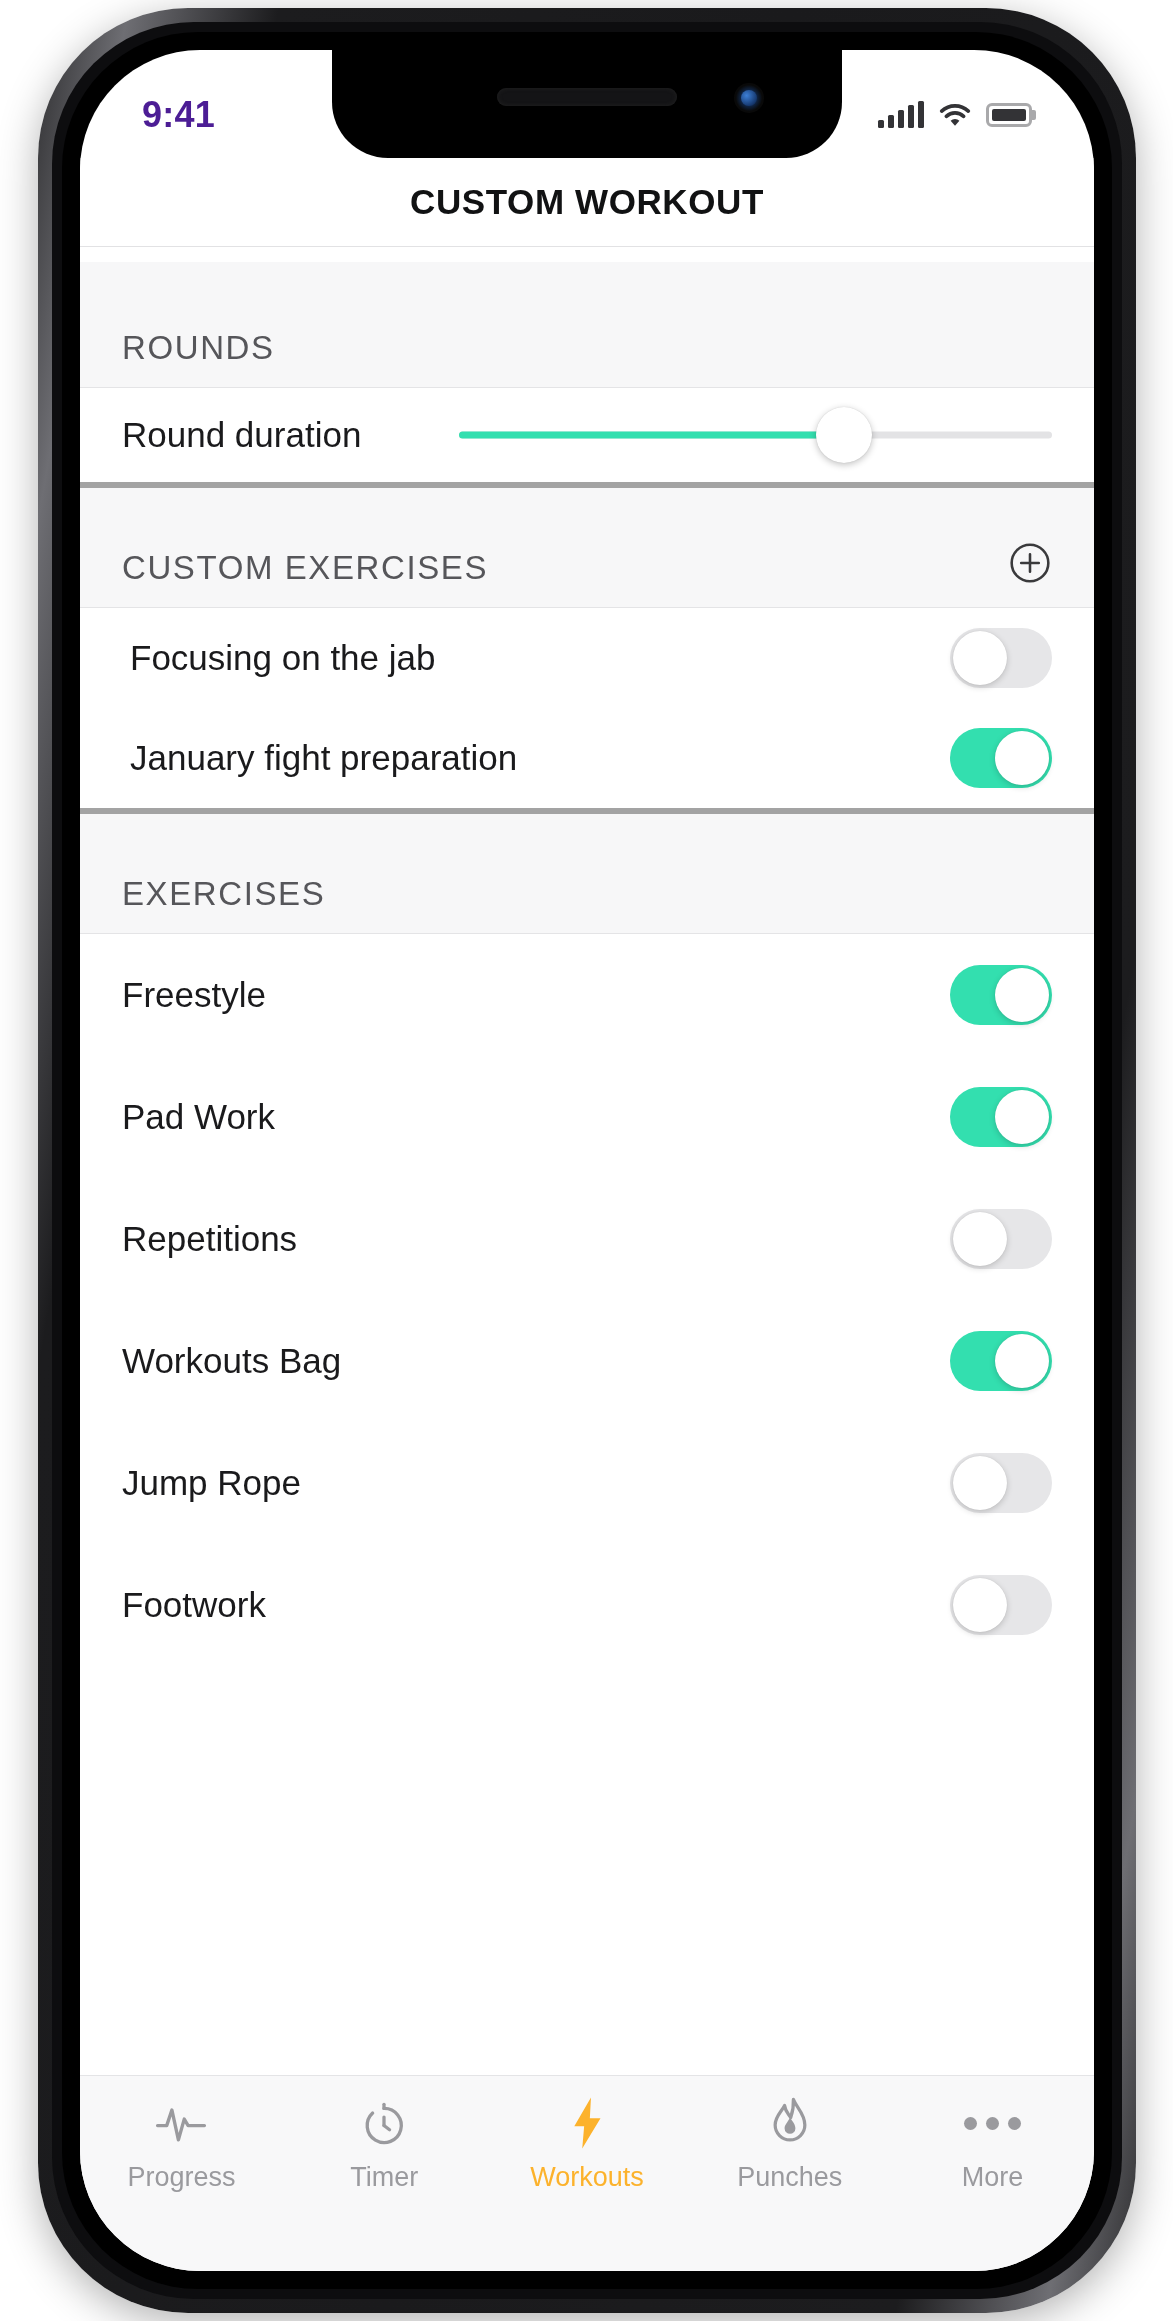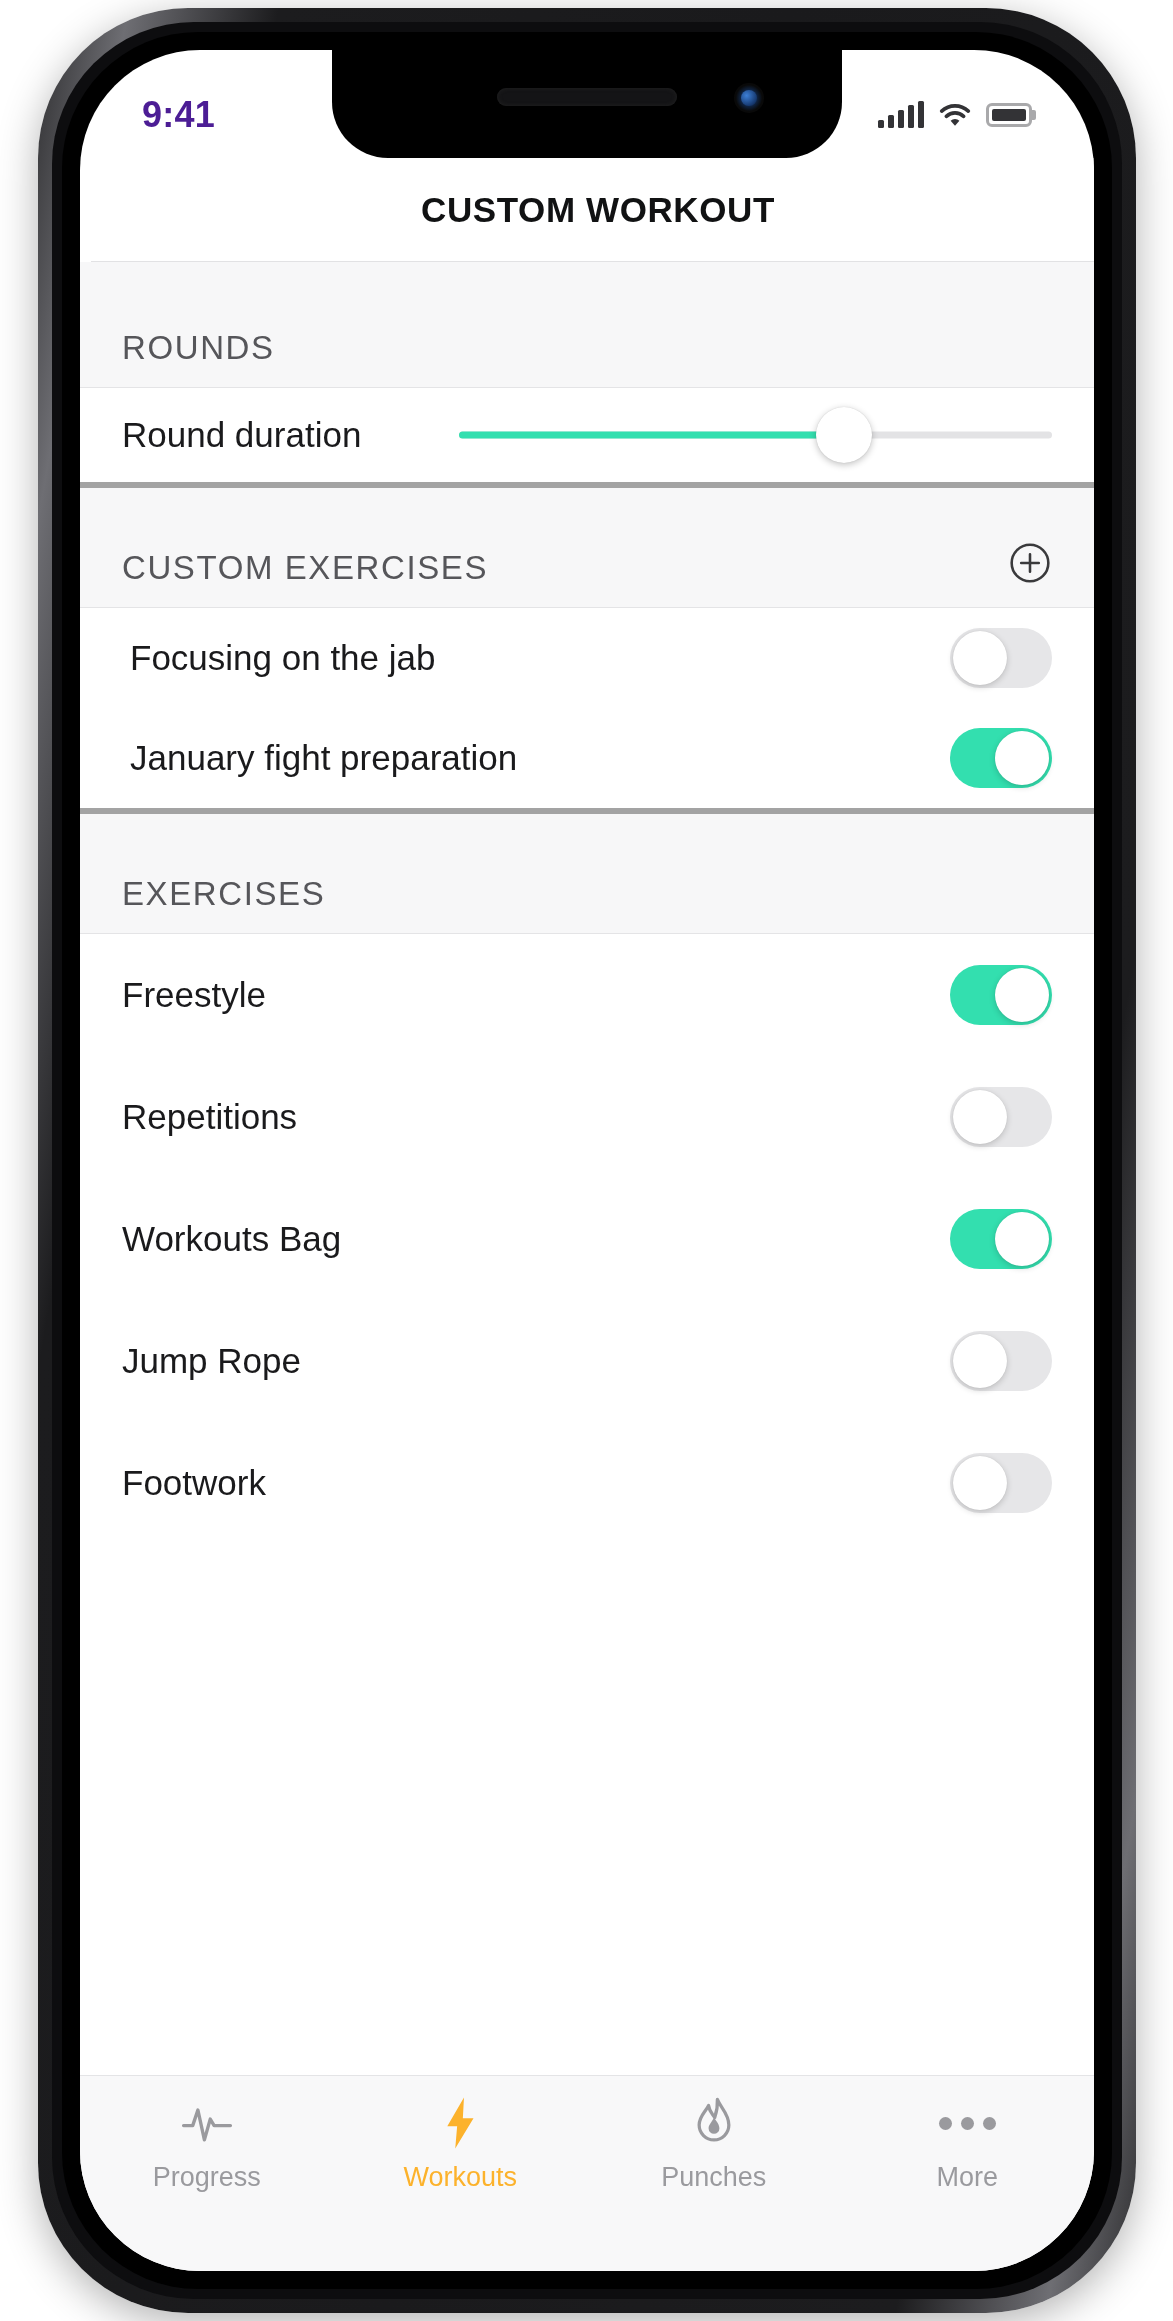--- a/index.html
+++ b/index.html
@@ -109,21 +109,21 @@
     border: 3px solid rgba(51,51,54,.42); border-radius: 6px; padding: 3px;
   }
   .batt .fill { width: 100%; height: 100%; background: #333336; border-radius: 2px; }
   .batt::after {
     content:""; position:absolute; right:-7px; top:50%; transform:translateY(-50%);
     width:4px; height:10px; background: rgba(51,51,54,.42); border-radius:0 2px 2px 0;
   }
 
   
   .navbar {
-    position: absolute; left:11px; top:108px; width:100%; height: 104px;
+    position: absolute; left:0; top:108px; width:100%; height: 89px;
     display:flex; align-items:center; justify-content:center;
     background:#ffffff;
     border-bottom: 1px solid #e2e2e4;
     z-index: 20;
   }
   .navbar .title {
     font-size: 35px; font-weight: 700; color: #111213; letter-spacing: 0.6px;
   }
 
   
@@ -314,20 +314,26 @@
       </div>
 
       <div id="exercise-list">
           <div class="row exercise-row">
             <div class="row-label">Freestyle</div>
             <div class="toggle on">
               <div class="knob"></div>
             </div>
           </div>
           <div class="row exercise-row">
+            <div class="row-label">Pad Work</div>
+            <div class="toggle on">
+              <div class="knob"></div>
+            </div>
+          </div>
+          <div class="row exercise-row">
             <div class="row-label">Repetitions</div>
             <div class="toggle">
               <div class="knob"></div>
             </div>
           </div>
           <div class="row exercise-row">
             <div class="row-label">Workouts Bag</div>
             <div class="toggle on">
               <div class="knob"></div>
             </div>
@@ -352,20 +358,31 @@
 
       <div class="tab">
         <div class="ticon">
           <svg viewBox="0 0 40 30" width="52" height="40">
             <path d="M2 17h7l4-12 5 23 4.5-16 3 5H38" fill="none" stroke="#9a9a9e" stroke-width="2.6" stroke-linecap="round" stroke-linejoin="round"></path>
           </svg>
         </div>
         <div class="tlabel">Progress</div>
       </div>
 
+      <div class="tab">
+        <div class="ticon">
+          <svg viewBox="0 0 36 38" width="46" height="48">
+            <path d="M18 7.5a13.5 13.5 0 1 1-9 3.6" fill="none" stroke="#9a9a9e" stroke-width="2.6" stroke-linecap="round"></path>
+            <path d="M18 7.5V4.2" fill="none" stroke="#9a9a9e" stroke-width="2.6" stroke-linecap="round"></path>
+            <path d="M18 21V14.3" fill="none" stroke="#9a9a9e" stroke-width="2.6" stroke-linecap="round"></path>
+            <path d="M18 21l4.4 3.4" fill="none" stroke="#9a9a9e" stroke-width="2.6" stroke-linecap="round"></path>
+          </svg>
+        </div>
+        <div class="tlabel">Timer</div>
+      </div>
 
       <div class="tab active">
         <div class="ticon">
           <svg viewBox="0 0 24 34" width="40" height="54">
             <path d="M14.5 1 4 19h6.2L9 33 20.5 14H13.8z" fill="#fcb22c"></path>
           </svg>
         </div>
         <div class="tlabel">Workouts</div>
       </div>
 

